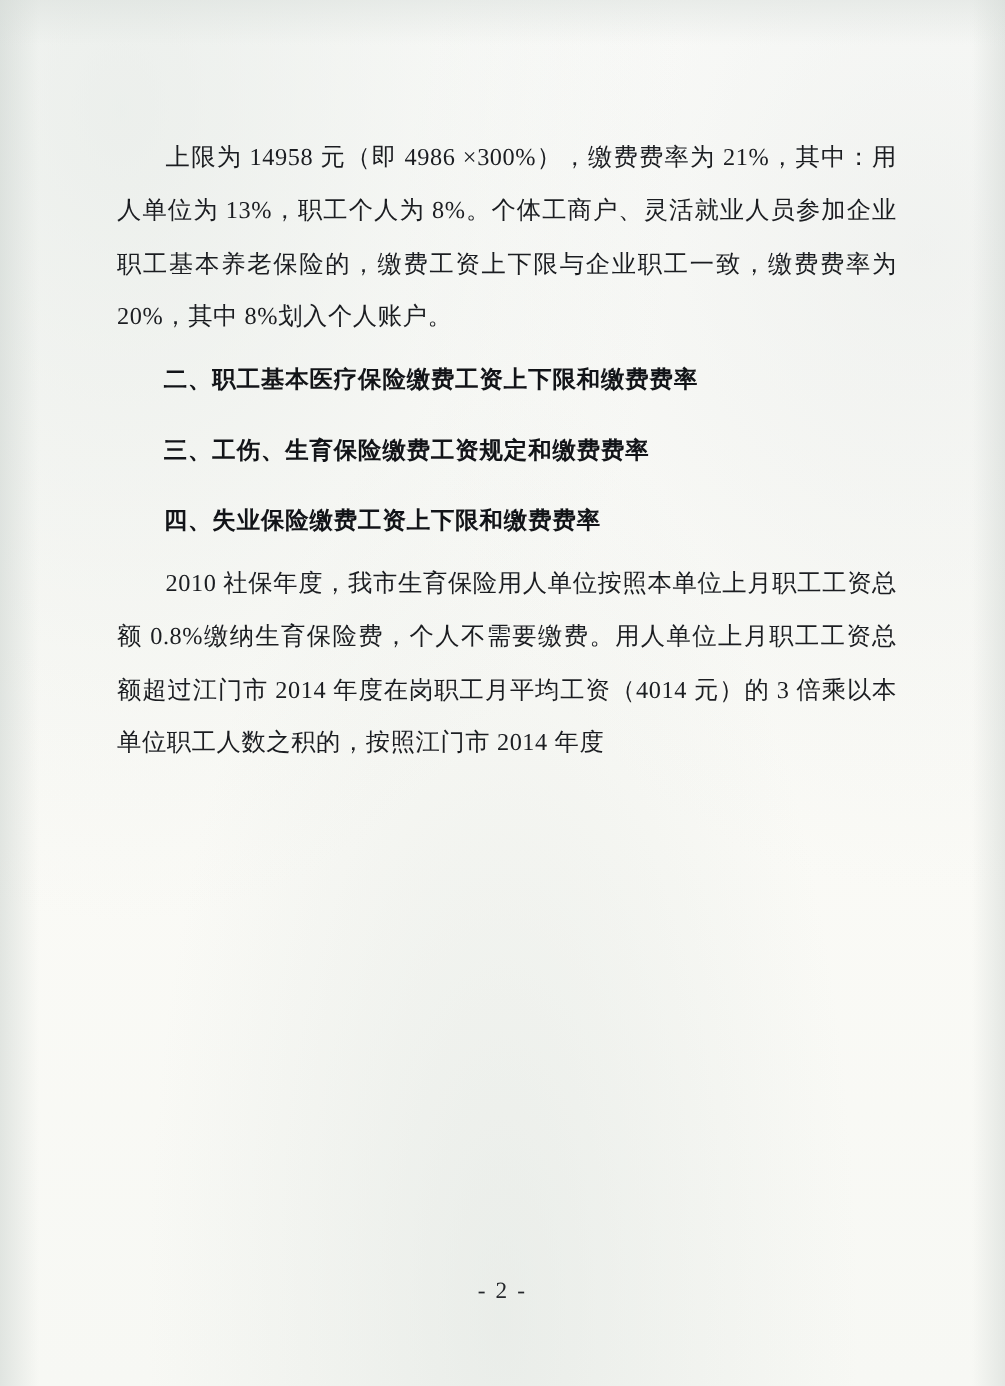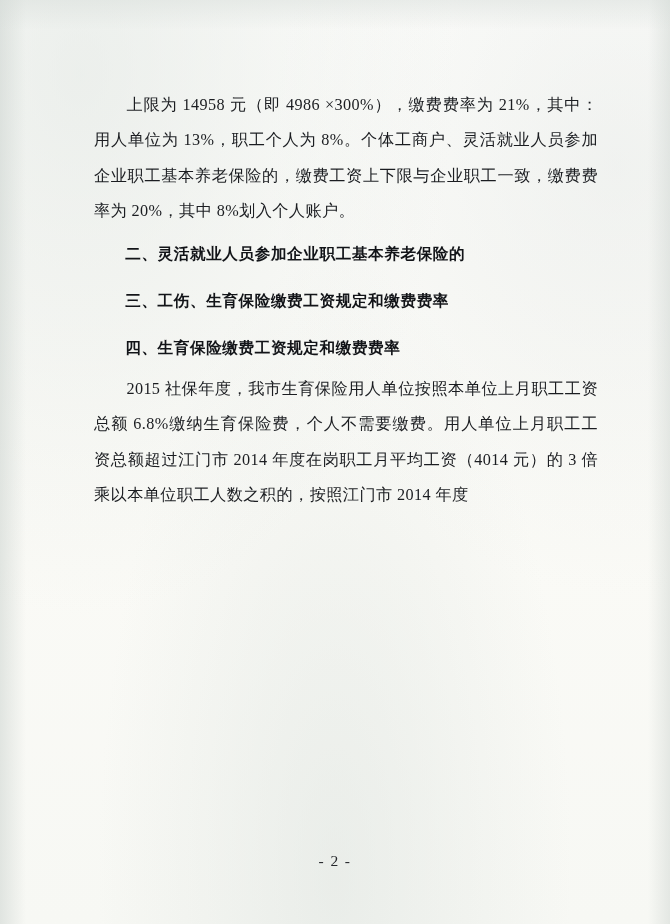--- a/index.html
+++ b/index.html
@@ -51,21 +51,21 @@
     pointer-events: none;
   }
   .content {
     position: absolute;
     left: 78px;
     right: 72px;
     top: 88px;
     z-index: 2;
   }
   p {
-    margin: 0 0 0 16px;
+    margin: 0 0 0 0;
     font-size: 16.2px;
     line-height: 35.4px;
     text-align: justify;
     text-justify: inter-ideograph;
     letter-spacing: 0.4px;
     color: #1b1d21;
   }
   p.body {
     text-indent: 2em;
   }
@@ -99,33 +99,33 @@
 <div class="page">
   <div class="edge-shadow-left"></div>
   <div class="edge-shadow-right"></div>
   <div class="edge-shadow-top"></div>
 
   <div class="content">
 
     <p class="body">上限为 14958 元（即 4986 ×300%），缴费费率为 21%，其中：用人单位为 13%，职工个人为 8%。个体工商户、灵活就业人员参加企业职工基本养老保险的，缴费工资上下限与企业职工一致，缴费费率为 20%，其中 8%划入个人账户。</p>
     <div class="para-gap"></div>
 
-    <p class="heading">二、灵活就业人员参加企业职工基本养老保险的</p>
+    <p class="heading">二、职工基本医疗保险缴费工资上下限和缴费费率</p>
     <div class="para-gap"></div>
 
     <div class="para-gap"></div>
 
     <p class="heading">三、工伤、生育保险缴费工资规定和缴费费率</p>
     <div class="para-gap"></div>
 
     <div class="para-gap"></div>
 
-    <p class="heading">四、生育保险缴费工资规定和缴费费率</p>
+    <p class="heading">四、失业保险缴费工资上下限和缴费费率</p>
     <div class="para-gap"></div>
 
-    <p class="body">2015 社保年度，我市生育保险用人单位按照本单位上月职工工资总额 6.8%缴纳生育保险费，个人不需要缴费。用人单位上月职工工资总额超过江门市 2014 年度在岗职工月平均工资（4014 元）的 3 倍乘以本单位职工人数之积的，按照江门市 2014 年度</p>
+    <p class="body">2010 社保年度，我市生育保险用人单位按照本单位上月职工工资总额 0.8%缴纳生育保险费，个人不需要缴费。用人单位上月职工工资总额超过江门市 2014 年度在岗职工月平均工资（4014 元）的 3 倍乘以本单位职工人数之积的，按照江门市 2014 年度</p>
 
   </div>
 
   <div class="footer">
     <span class="pagenum">- 2 -</span>
   </div>
 </div>
 
 </body></html>

